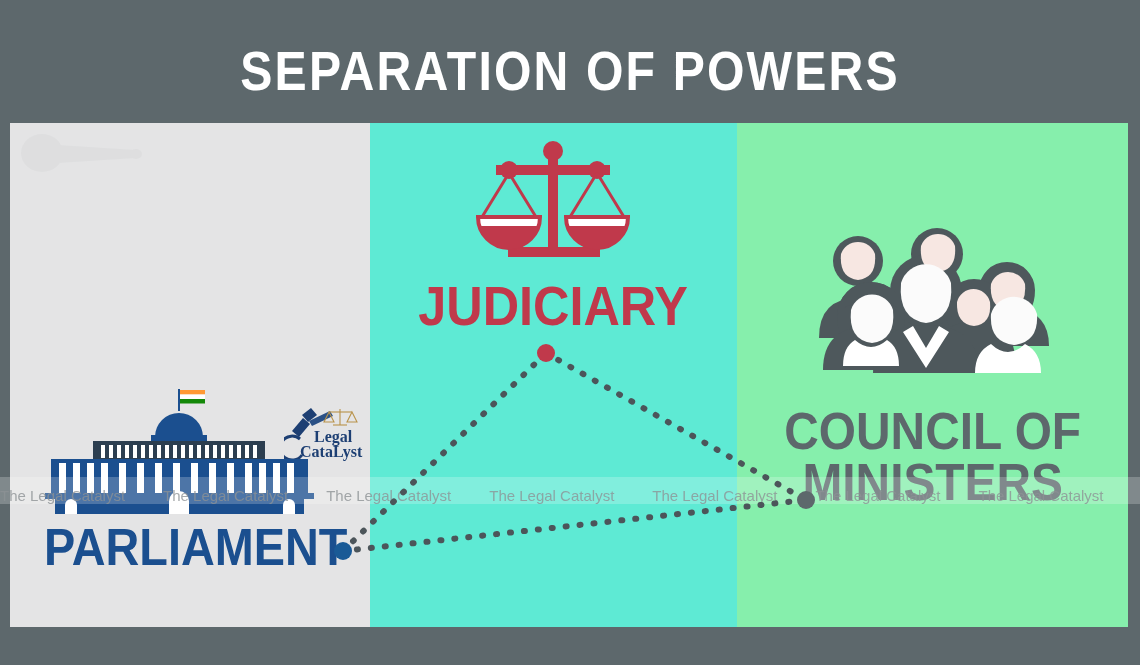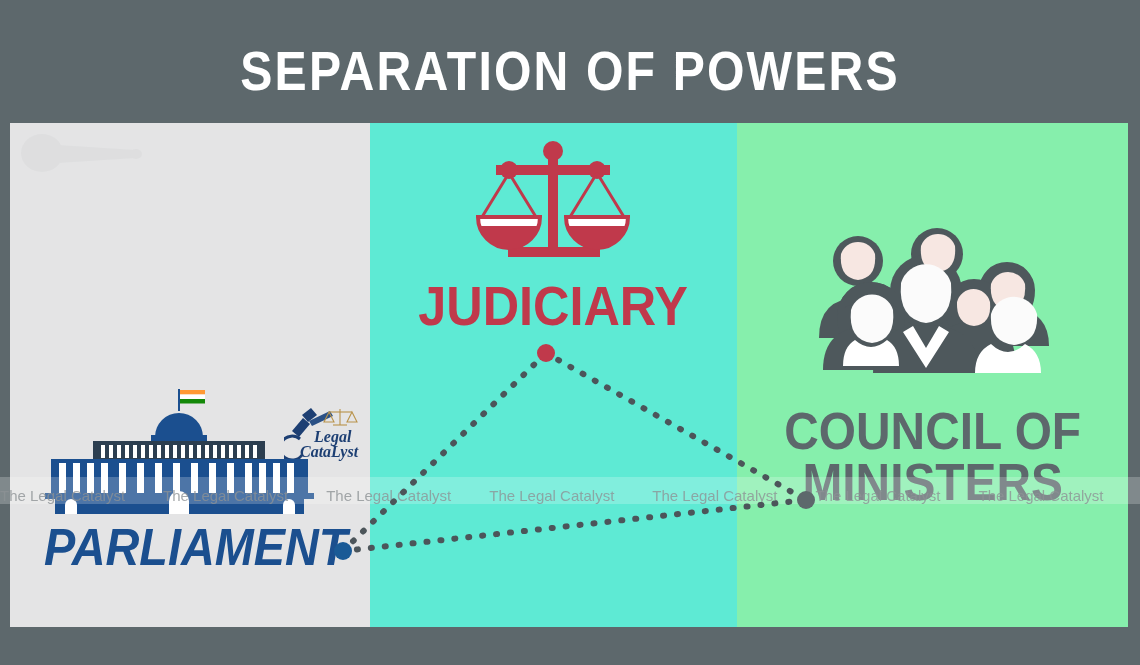--- a/index.html
+++ b/index.html
@@ -37,21 +37,21 @@
   
   .panels {
     position: absolute;
     left: 10px;
     top: 123px;
     width: 1118px;
     height: 504px;
     display: flex;
   }
   .panel { position: relative; height: 100%; overflow: hidden; }
-  .panel-left   { width: 372px; background: #e4e4e5; font-style: italic; }
+  .panel-left   { width: 372px; background: #e4e4e5; }
   .panel-mid    { width: 378px; background: #5eead4; }
   .panel-right  { width: 404px; background: #86efac; }
 
   
   .gavel-wm {
     position: absolute;
     left: 8px; top: 8px;
     width: 130px; height: 46px;
     opacity: .45;
   }

